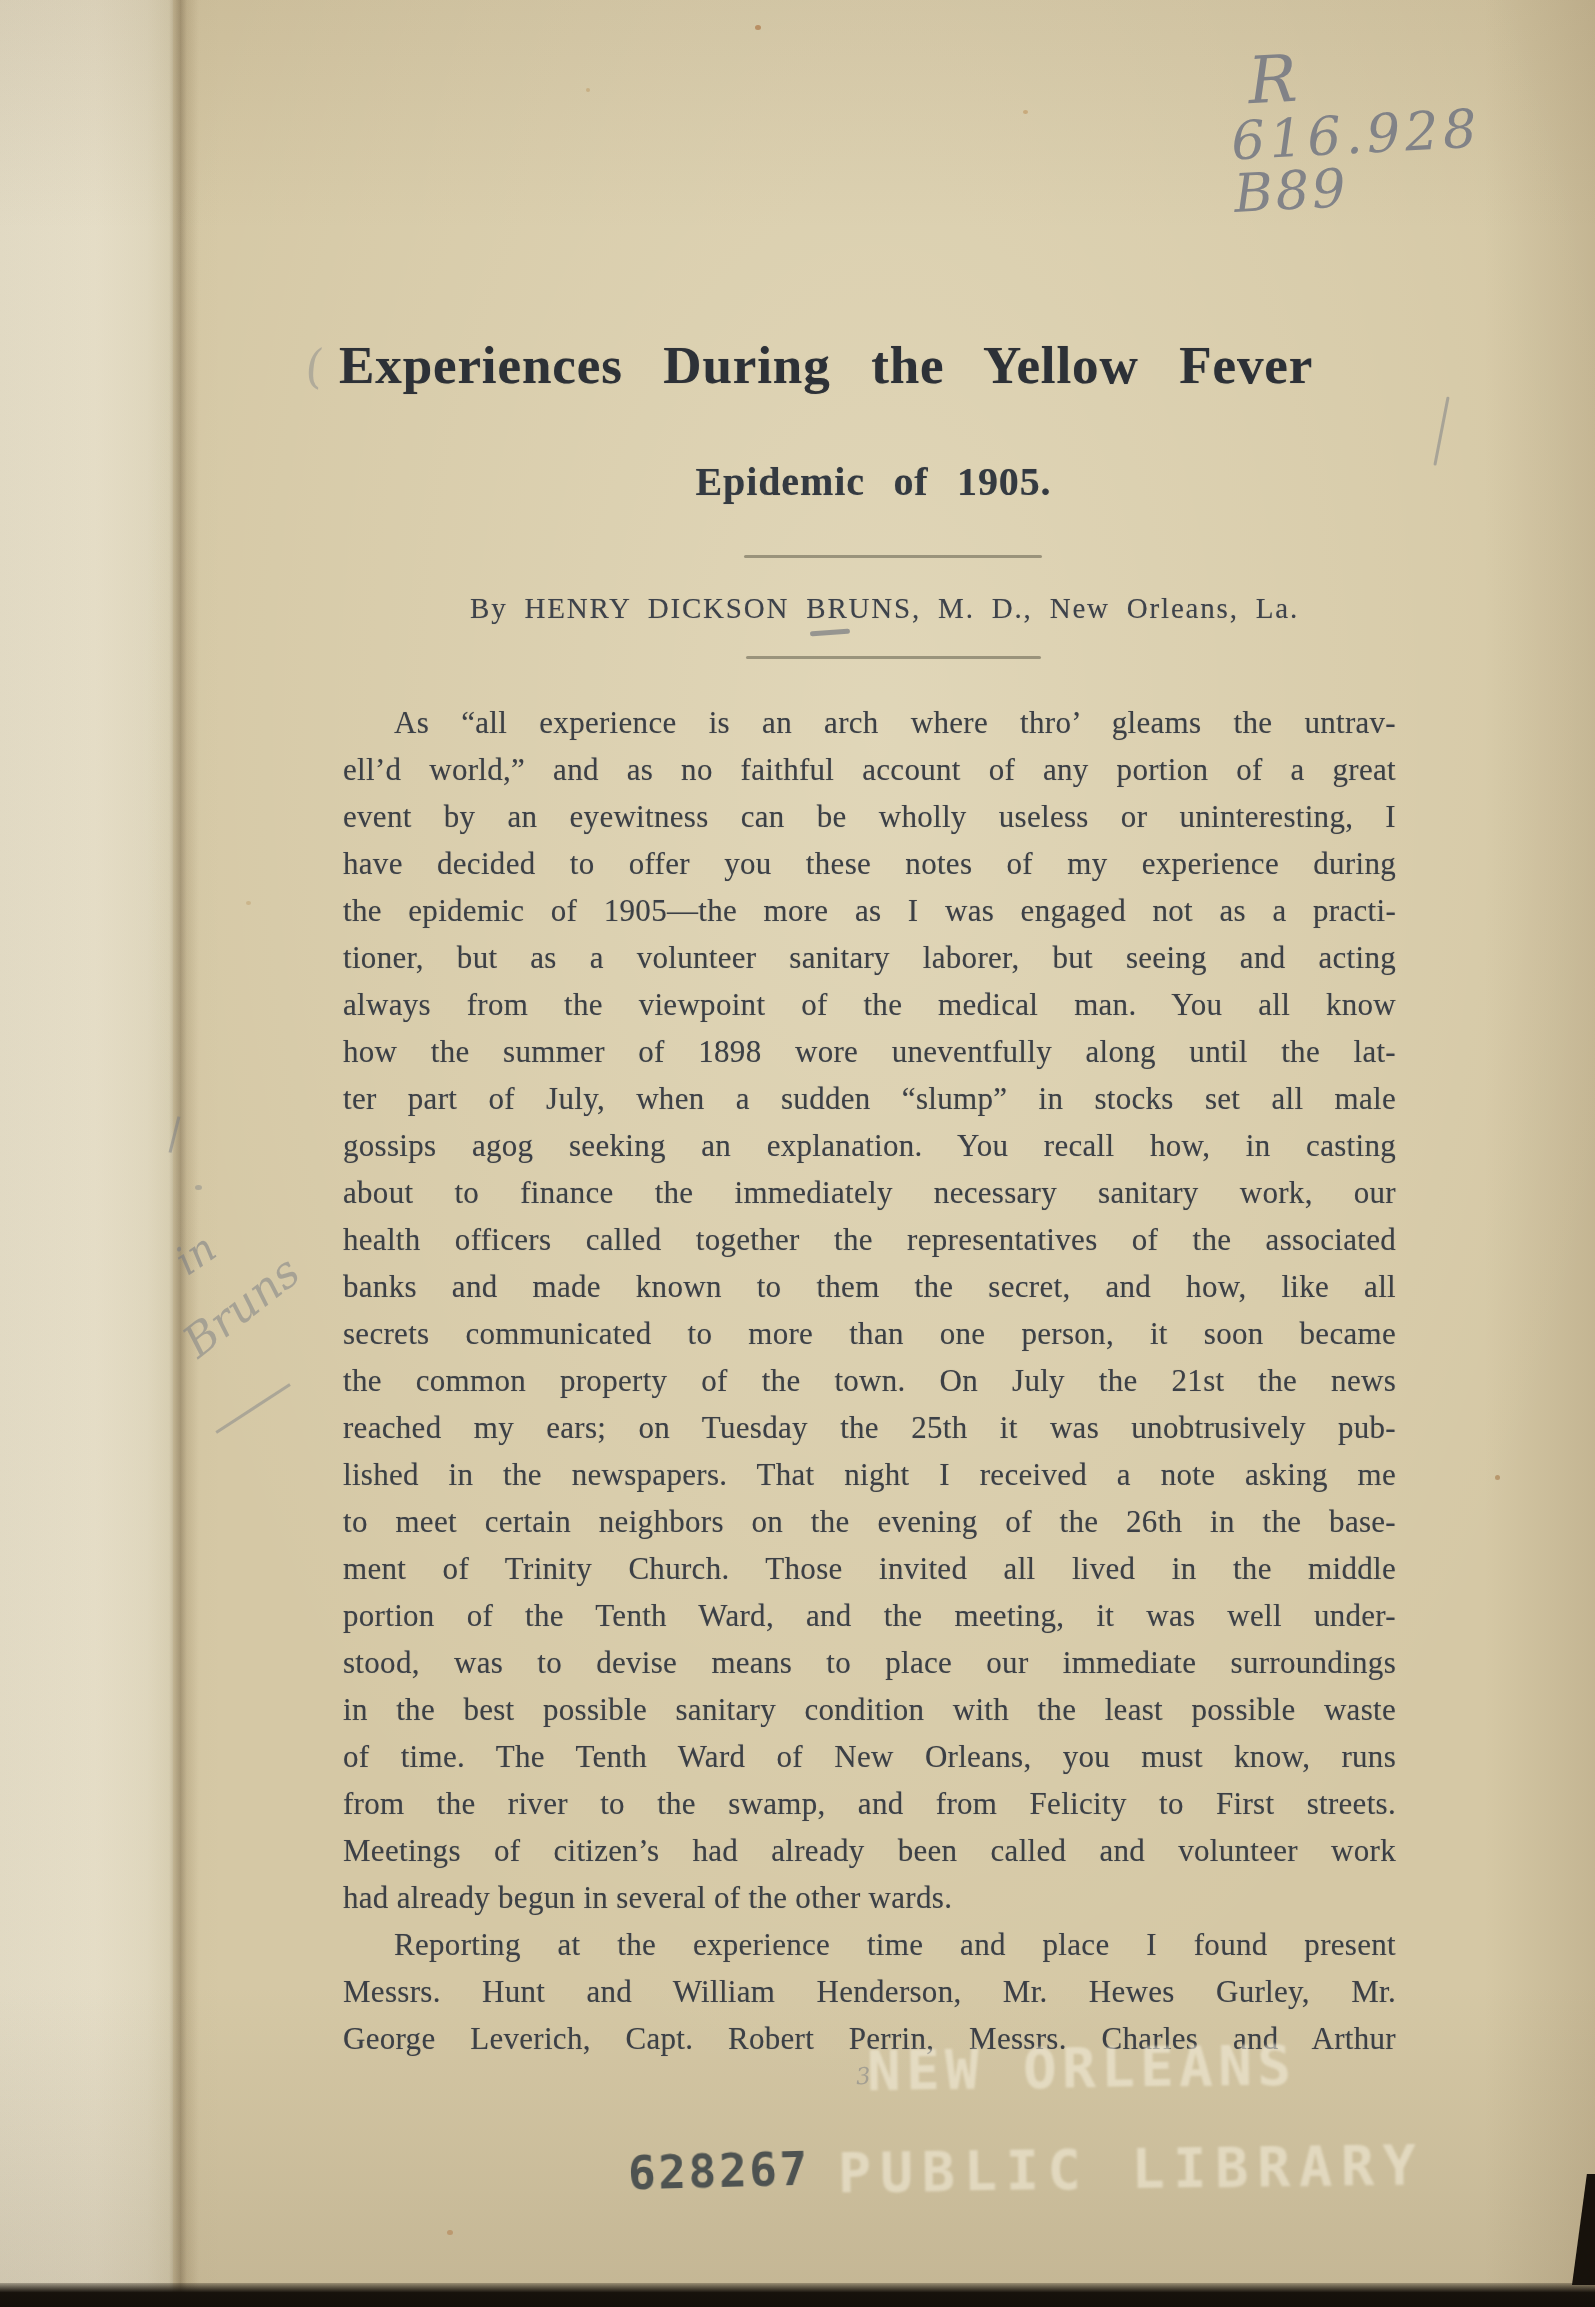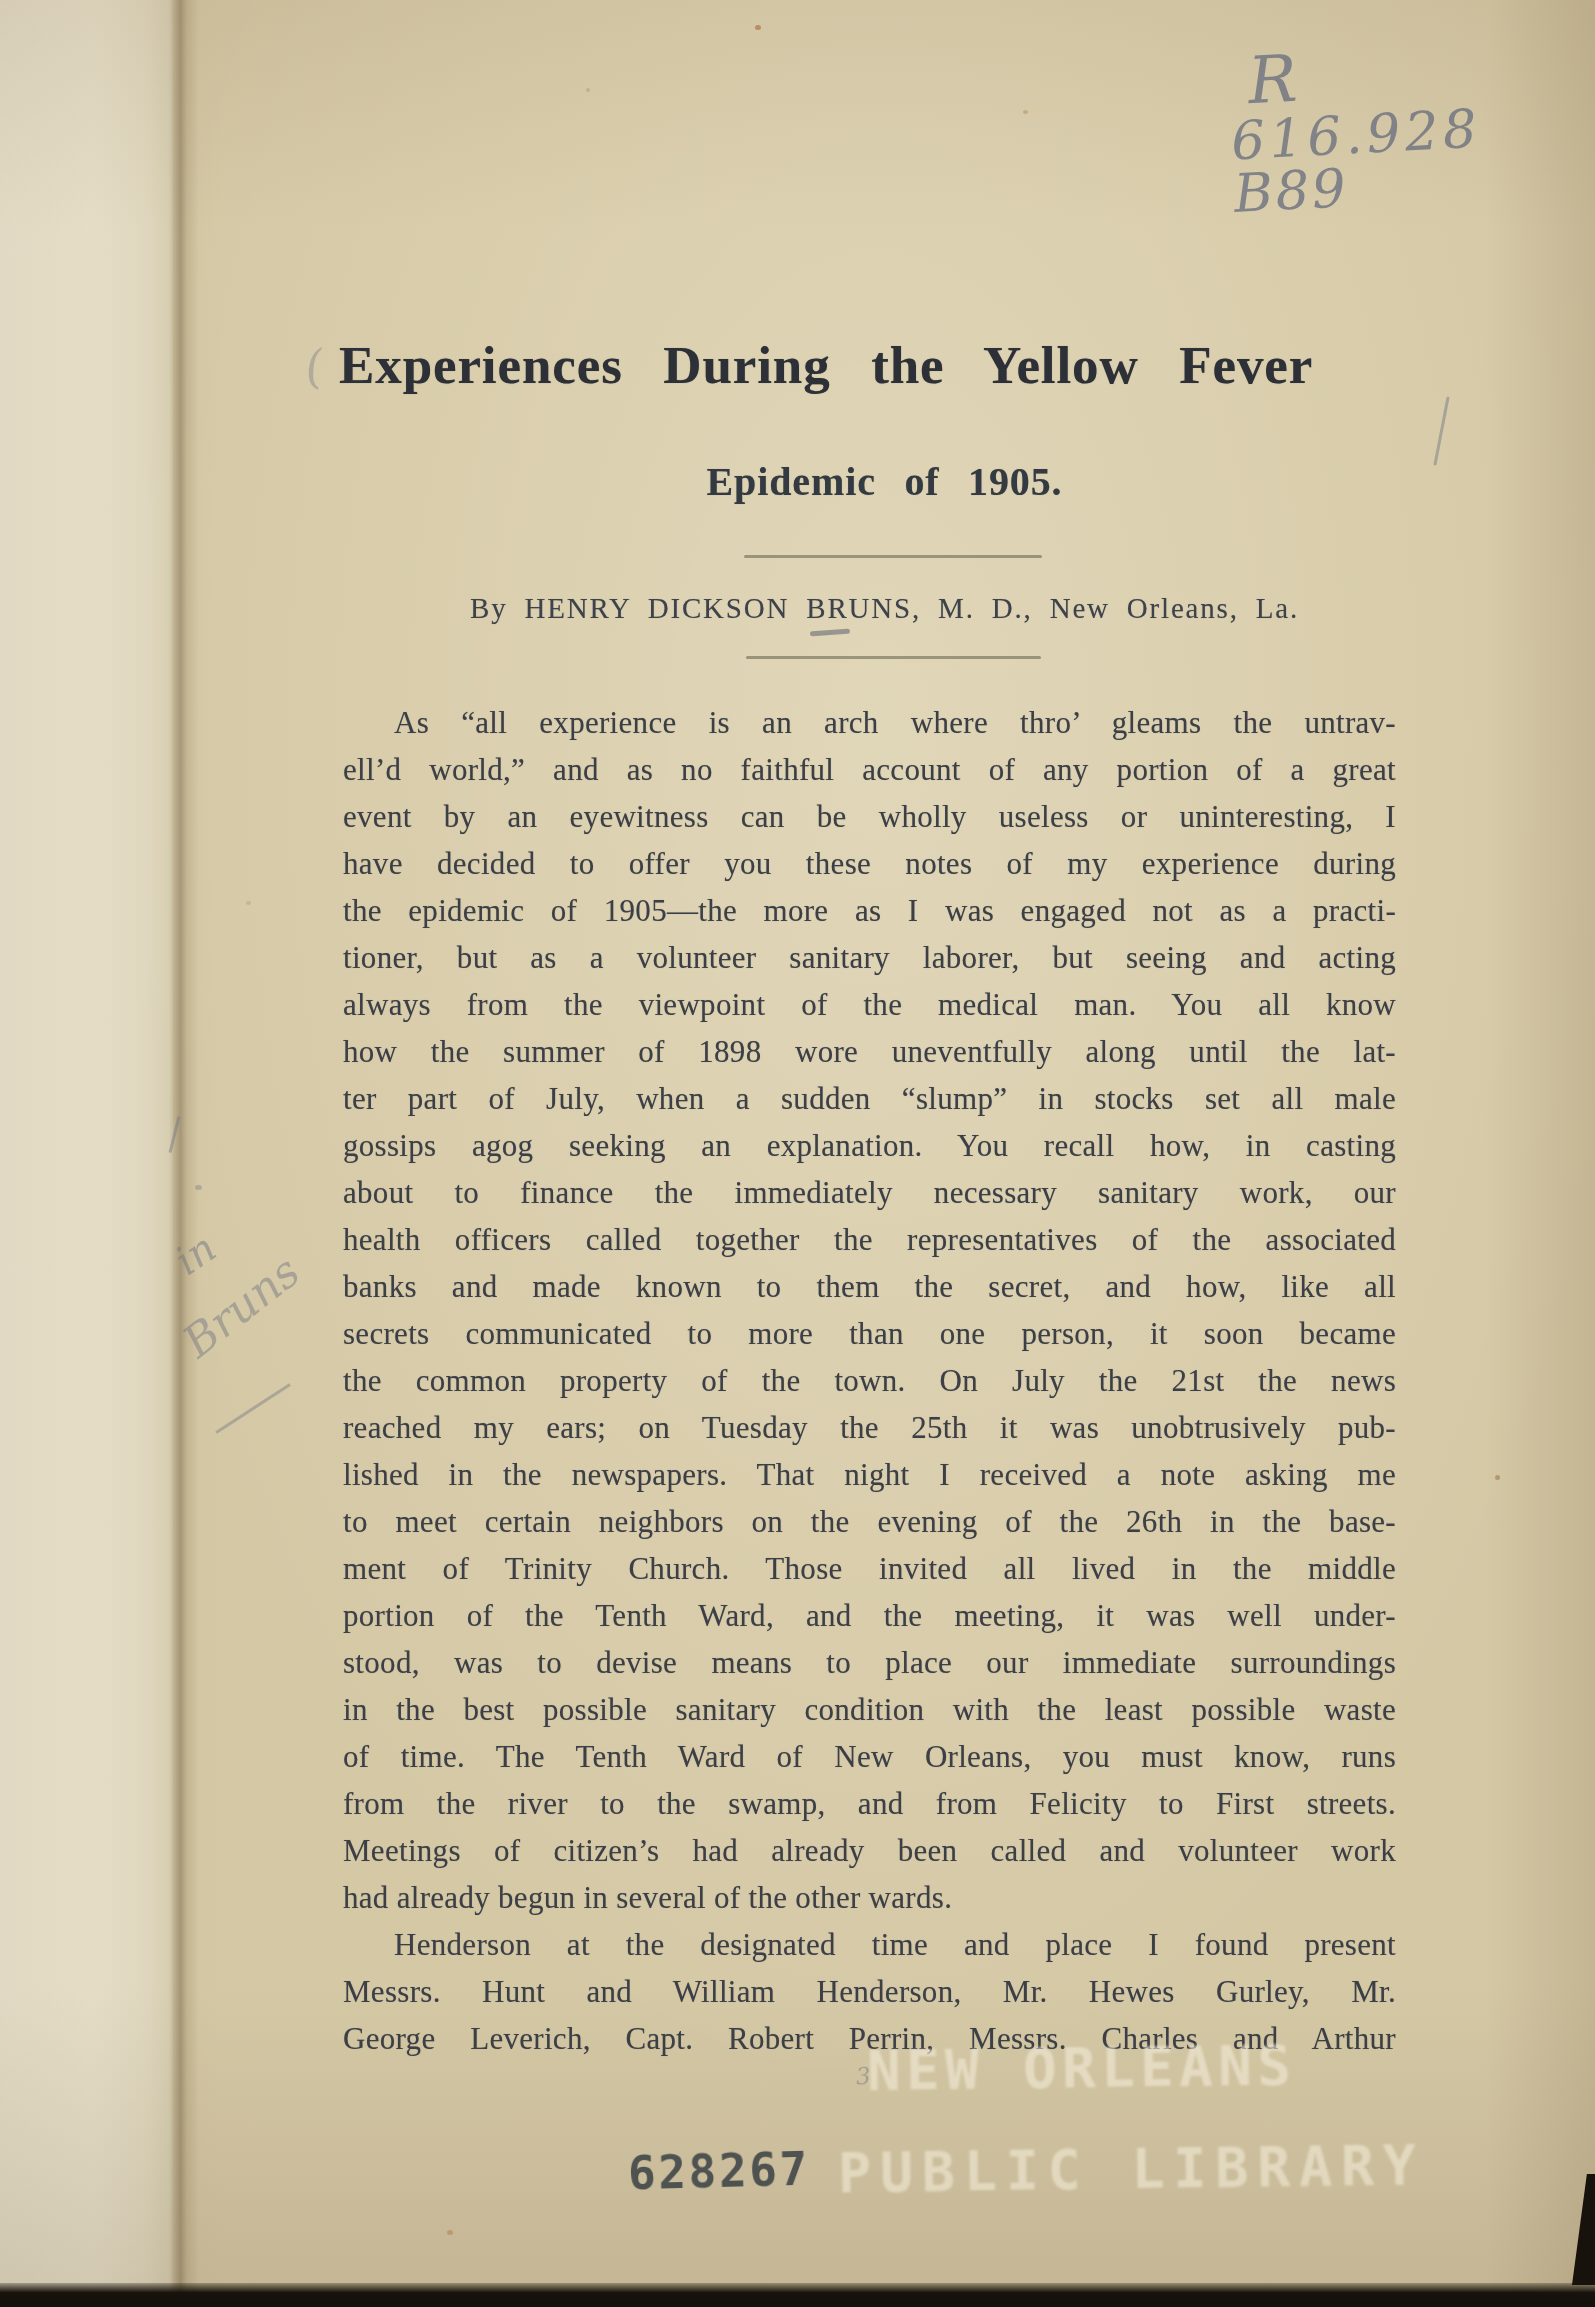--- a/index.html
+++ b/index.html
@@ -45,21 +45,21 @@
   .callnum.l2{left:1231px;top:104px;font-size:53px;letter-spacing:4.4px;}
   .callnum.l3{left:1234px;top:160px;font-size:53px;letter-spacing:2.6px;}
   
   .title{
     position:absolute;left:339px;top:335px;width:1091px;
     font-weight:bold;font-size:53px;color:#2d3137;
     letter-spacing:0.9px;word-spacing:26.4px;margin:0;
     text-shadow:0 0 0.9px rgba(45,49,55,.45);
   }
   .subtitle{
-    position:absolute;left:339px;top:458px;width:1091px;
+    position:absolute;left:328px;top:458px;width:1091px;
     text-align:center;font-weight:bold;font-size:40px;color:#343a41;
     letter-spacing:0.9px;word-spacing:17.6px;
     text-shadow:0 0 0.9px rgba(45,49,55,.4);
   }
   .rule{position:absolute;height:2.6px;background:#837d68;opacity:.75;border-radius:1.8px;}
   .rule1{left:744px;top:555px;width:298px;}
   .rule2{left:746px;top:656px;width:295px;}
   .byline{
     position:absolute;left:339px;top:592px;width:1091px;
     text-align:center;font-size:29px;color:#3e434b;
@@ -161,21 +161,21 @@
       <div class="line">lished in the newspapers.  That night I received a note asking me</div>
       <div class="line">to meet certain neighbors on the evening of the 26th in the base-</div>
       <div class="line">ment of Trinity Church.  Those invited all lived in the middle</div>
       <div class="line">portion of the Tenth Ward, and the meeting, it was well under-</div>
       <div class="line">stood, was to devise means to place our immediate surroundings</div>
       <div class="line">in the best possible sanitary condition with the least possible waste</div>
       <div class="line">of time.  The Tenth Ward of New Orleans, you must know, runs</div>
       <div class="line">from the river to the swamp, and from Felicity to First streets.</div>
       <div class="line">Meetings of citizen’s had already been called and volunteer work</div>
       <div class="line endline">had already begun in several of the other wards.</div>
-      <div class="line indent">Henderson at the designated time and place I found present</div>
+      <div class="line indent">Reporting at the experience time and place I found present</div>
       <div class="line">Messrs. Hunt and William Henderson, Mr. Hewes Gurley, Mr.</div>
       <div class="line">George Leverich, Capt. Robert Perrin, Messrs. Charles and Arthur</div>
     </div>
 
   <div class="stamp">628267</div>
   <div class="watermark w1">NEW ORLEANS</div>
   <div class="watermark w2">PUBLIC LIBRARY</div>
 
   <div class="pencil open-paren">(</div>
   <div class="pencil pencil-slash"></div>

